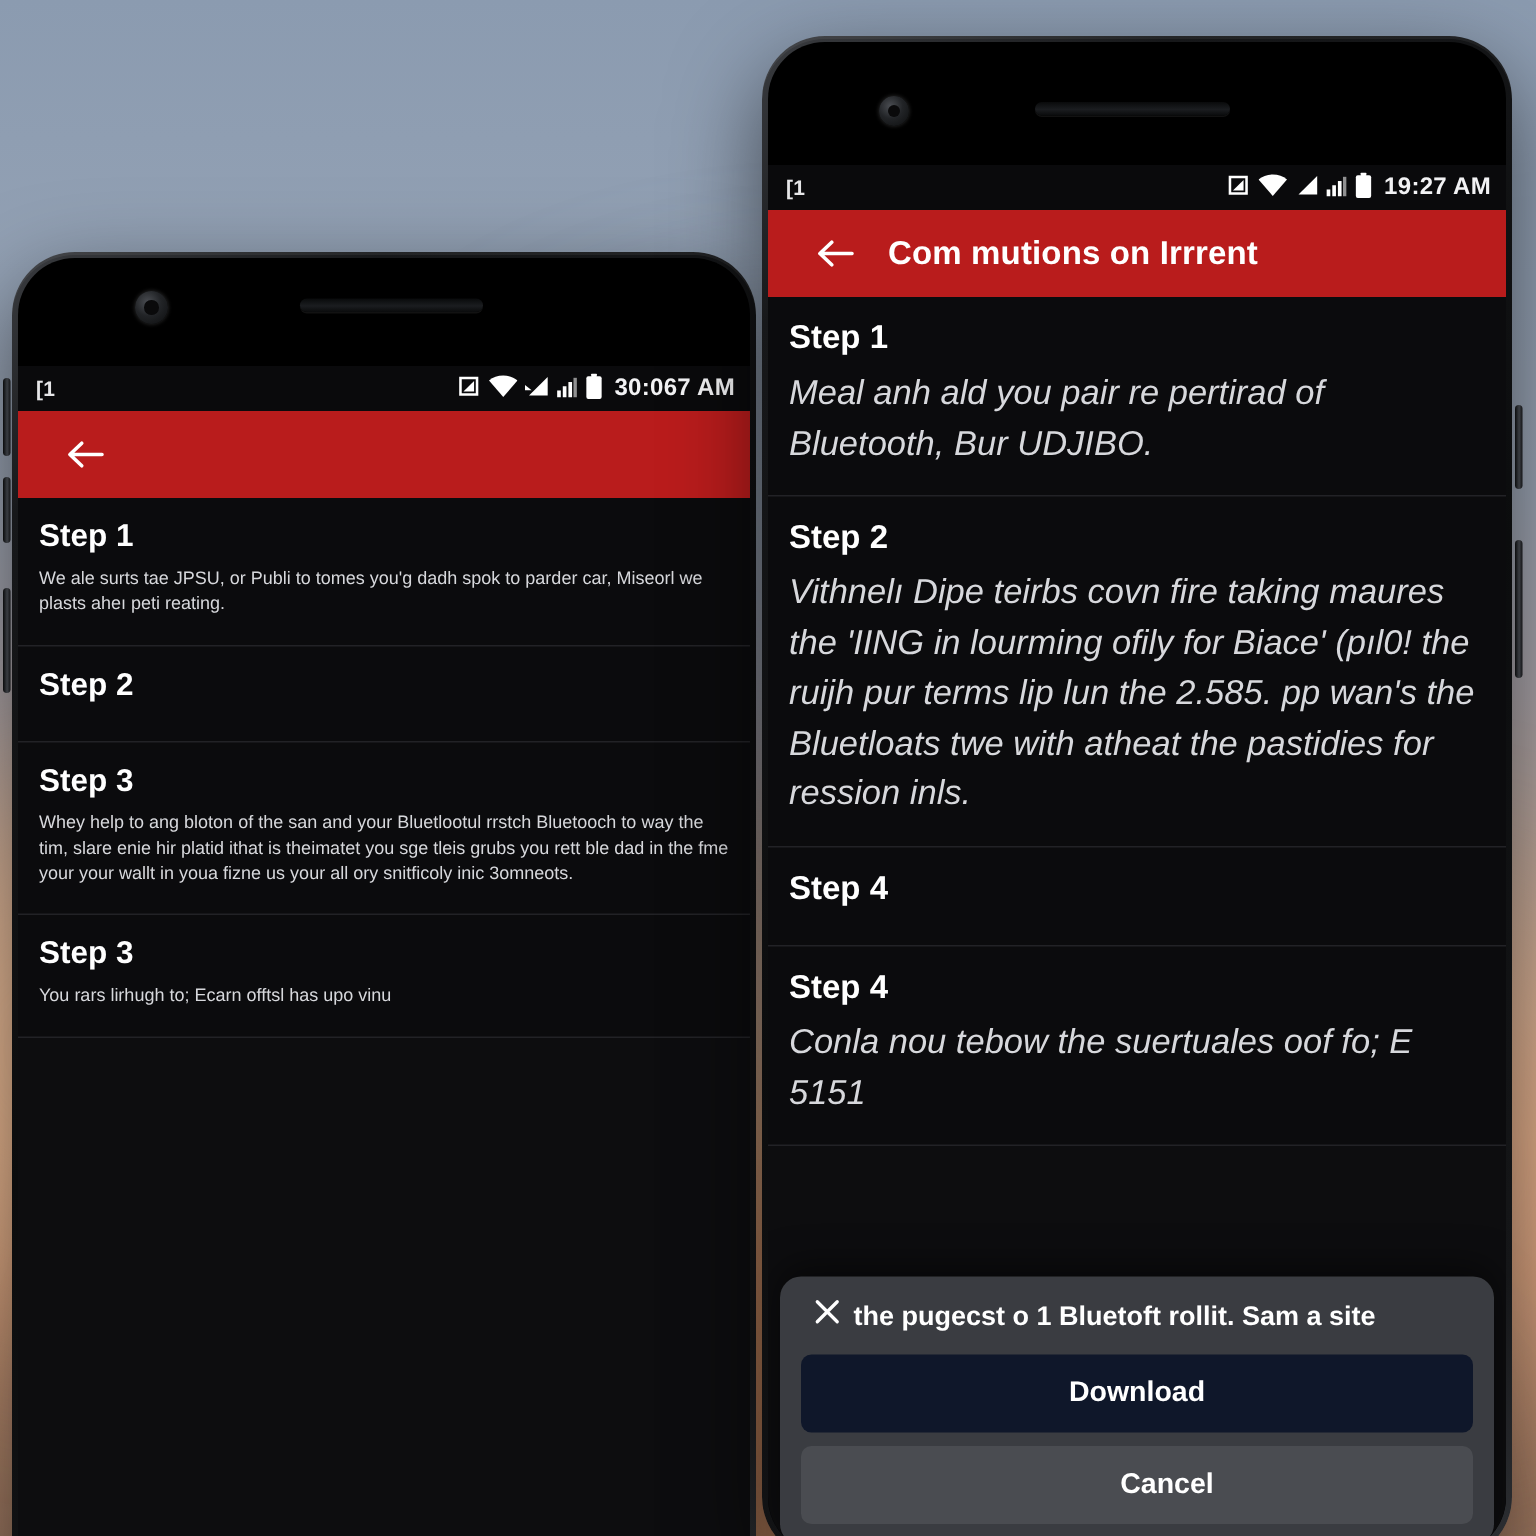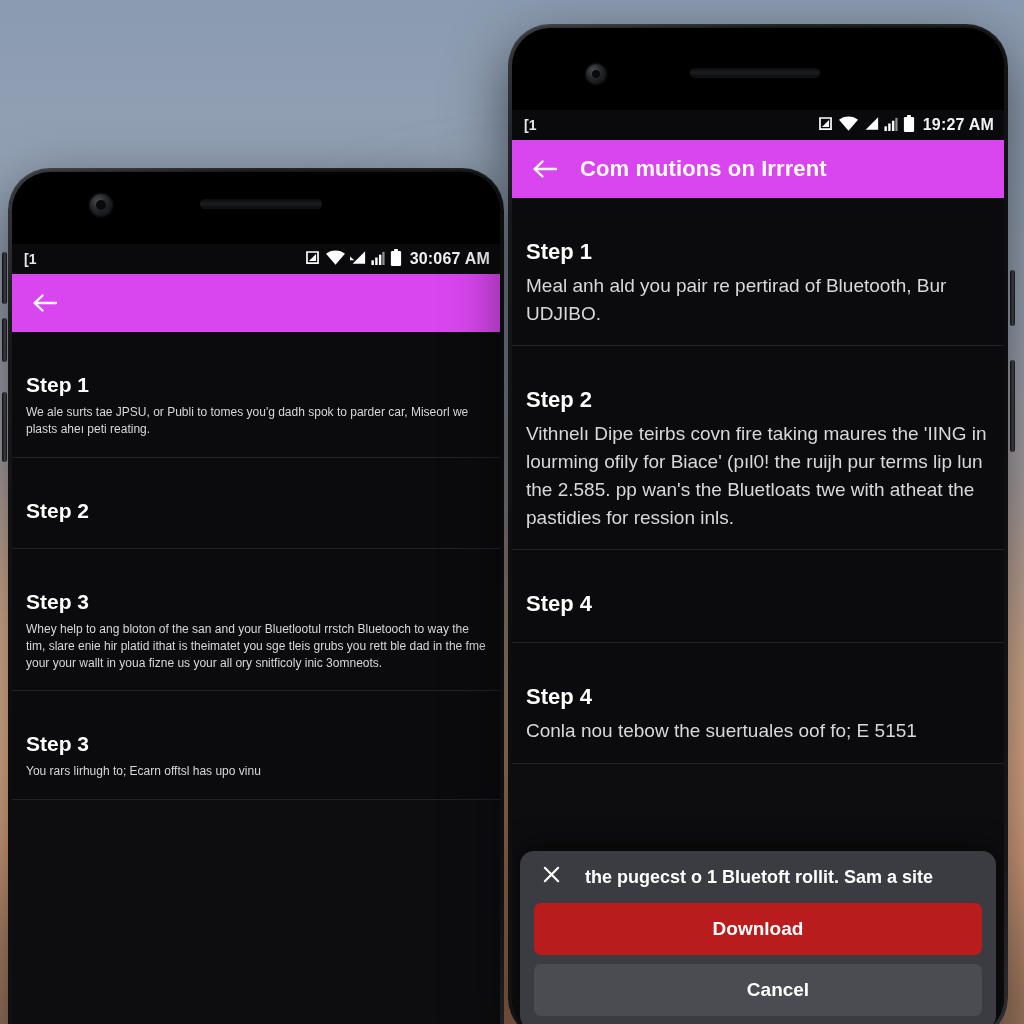--- a/index.html
+++ b/index.html
@@ -123,22 +123,22 @@
   .sb-left  { flex: 0 0 auto; opacity: .95; font-size: 14px; }
   .sb-right { margin-left: auto; display: flex; align-items: center; gap: 5px; }
   .sb-clock { font-size: 16px; font-weight: 700; margin-left: 3px; white-space: nowrap; }
 
   .ico { display: inline-block; fill: #ffffff; }
 
   .appbar {
     display: flex;
     align-items: center;
     height: 58px;
-    background: #d946ef;
-    padding: 0 16px;
+    background: #b91c1c;
+    padding: 0 28px;
     gap: 18px;
   }
   .appbar-title {
     color: #ffffff;
     font-size: 21px;
     font-weight: 700;
     letter-spacing: 0.1px;
     white-space: nowrap;
   }
   .back-arrow { flex: 0 0 auto; display: flex; align-items: center; padding: 4px; }
@@ -146,65 +146,64 @@
   .steps { background: #0b0b0d; }
   .step {
     padding: 14px 14px 18px 14px;
     border-bottom: 1px solid #222226;
   }
   .step-title {
     color: #ffffff;
     font-size: 21px;
     font-weight: 700;
     margin-bottom: 7px;
-    margin-top: 27px;
   }
   .step-body {
     color: #d7d8dc;
     font-size: 12px;
     line-height: 1.44;
     font-weight: 400;
   }
 
   
   #screen-right .step-title { font-size: 22px; }
-  #screen-right .step-body  { font-size: 19px; line-height: 1.46; }
+  #screen-right .step-body  { font-size: 23px; line-height: 1.46; font-style: italic; }
   #screen-right .appbar-title { font-size: 22px; }
 
   
   .sheet {
     position: absolute;
     left: 8px; right: 8px; bottom: 6px;
     background: #3a3c41;
     border-radius: 14px;
     padding: 12px 14px 14px 14px;
     box-shadow: 0 -6px 24px rgba(0,0,0,0.5);
     z-index: 5;
   }
   .sheet-msg {
     display: flex;
     align-items: center;
-    gap: 24px;
+    gap: 8px;
     color: #ffffff;
     font-size: 18px;
     font-weight: 700;
     padding: 2px 4px 14px 8px;
     white-space: nowrap;
   }
   .sheet-btn {
     display: flex;
     align-items: center;
     justify-content: center;
     height: 52px;
     border-radius: 7px;
     font-size: 19px;
     font-weight: 700;
     margin-bottom: 9px;
   }
-  .btn-primary { background: #b91c1c; color: #ffffff; text-align: right; }
+  .btn-primary { background: #0f172a; color: #ffffff; text-align: right; }
   .btn-secondary { background: #4a4c51; color: #ffffff; margin-bottom: 0; padding-left: 40px; }
 </style>
 </head>
 <body>
 
 <div id="scene">
 
   <div class="bg-blob blob-e"></div>
   <div class="bg-blob blob-a"></div>
   <div class="bg-blob blob-b"></div>

